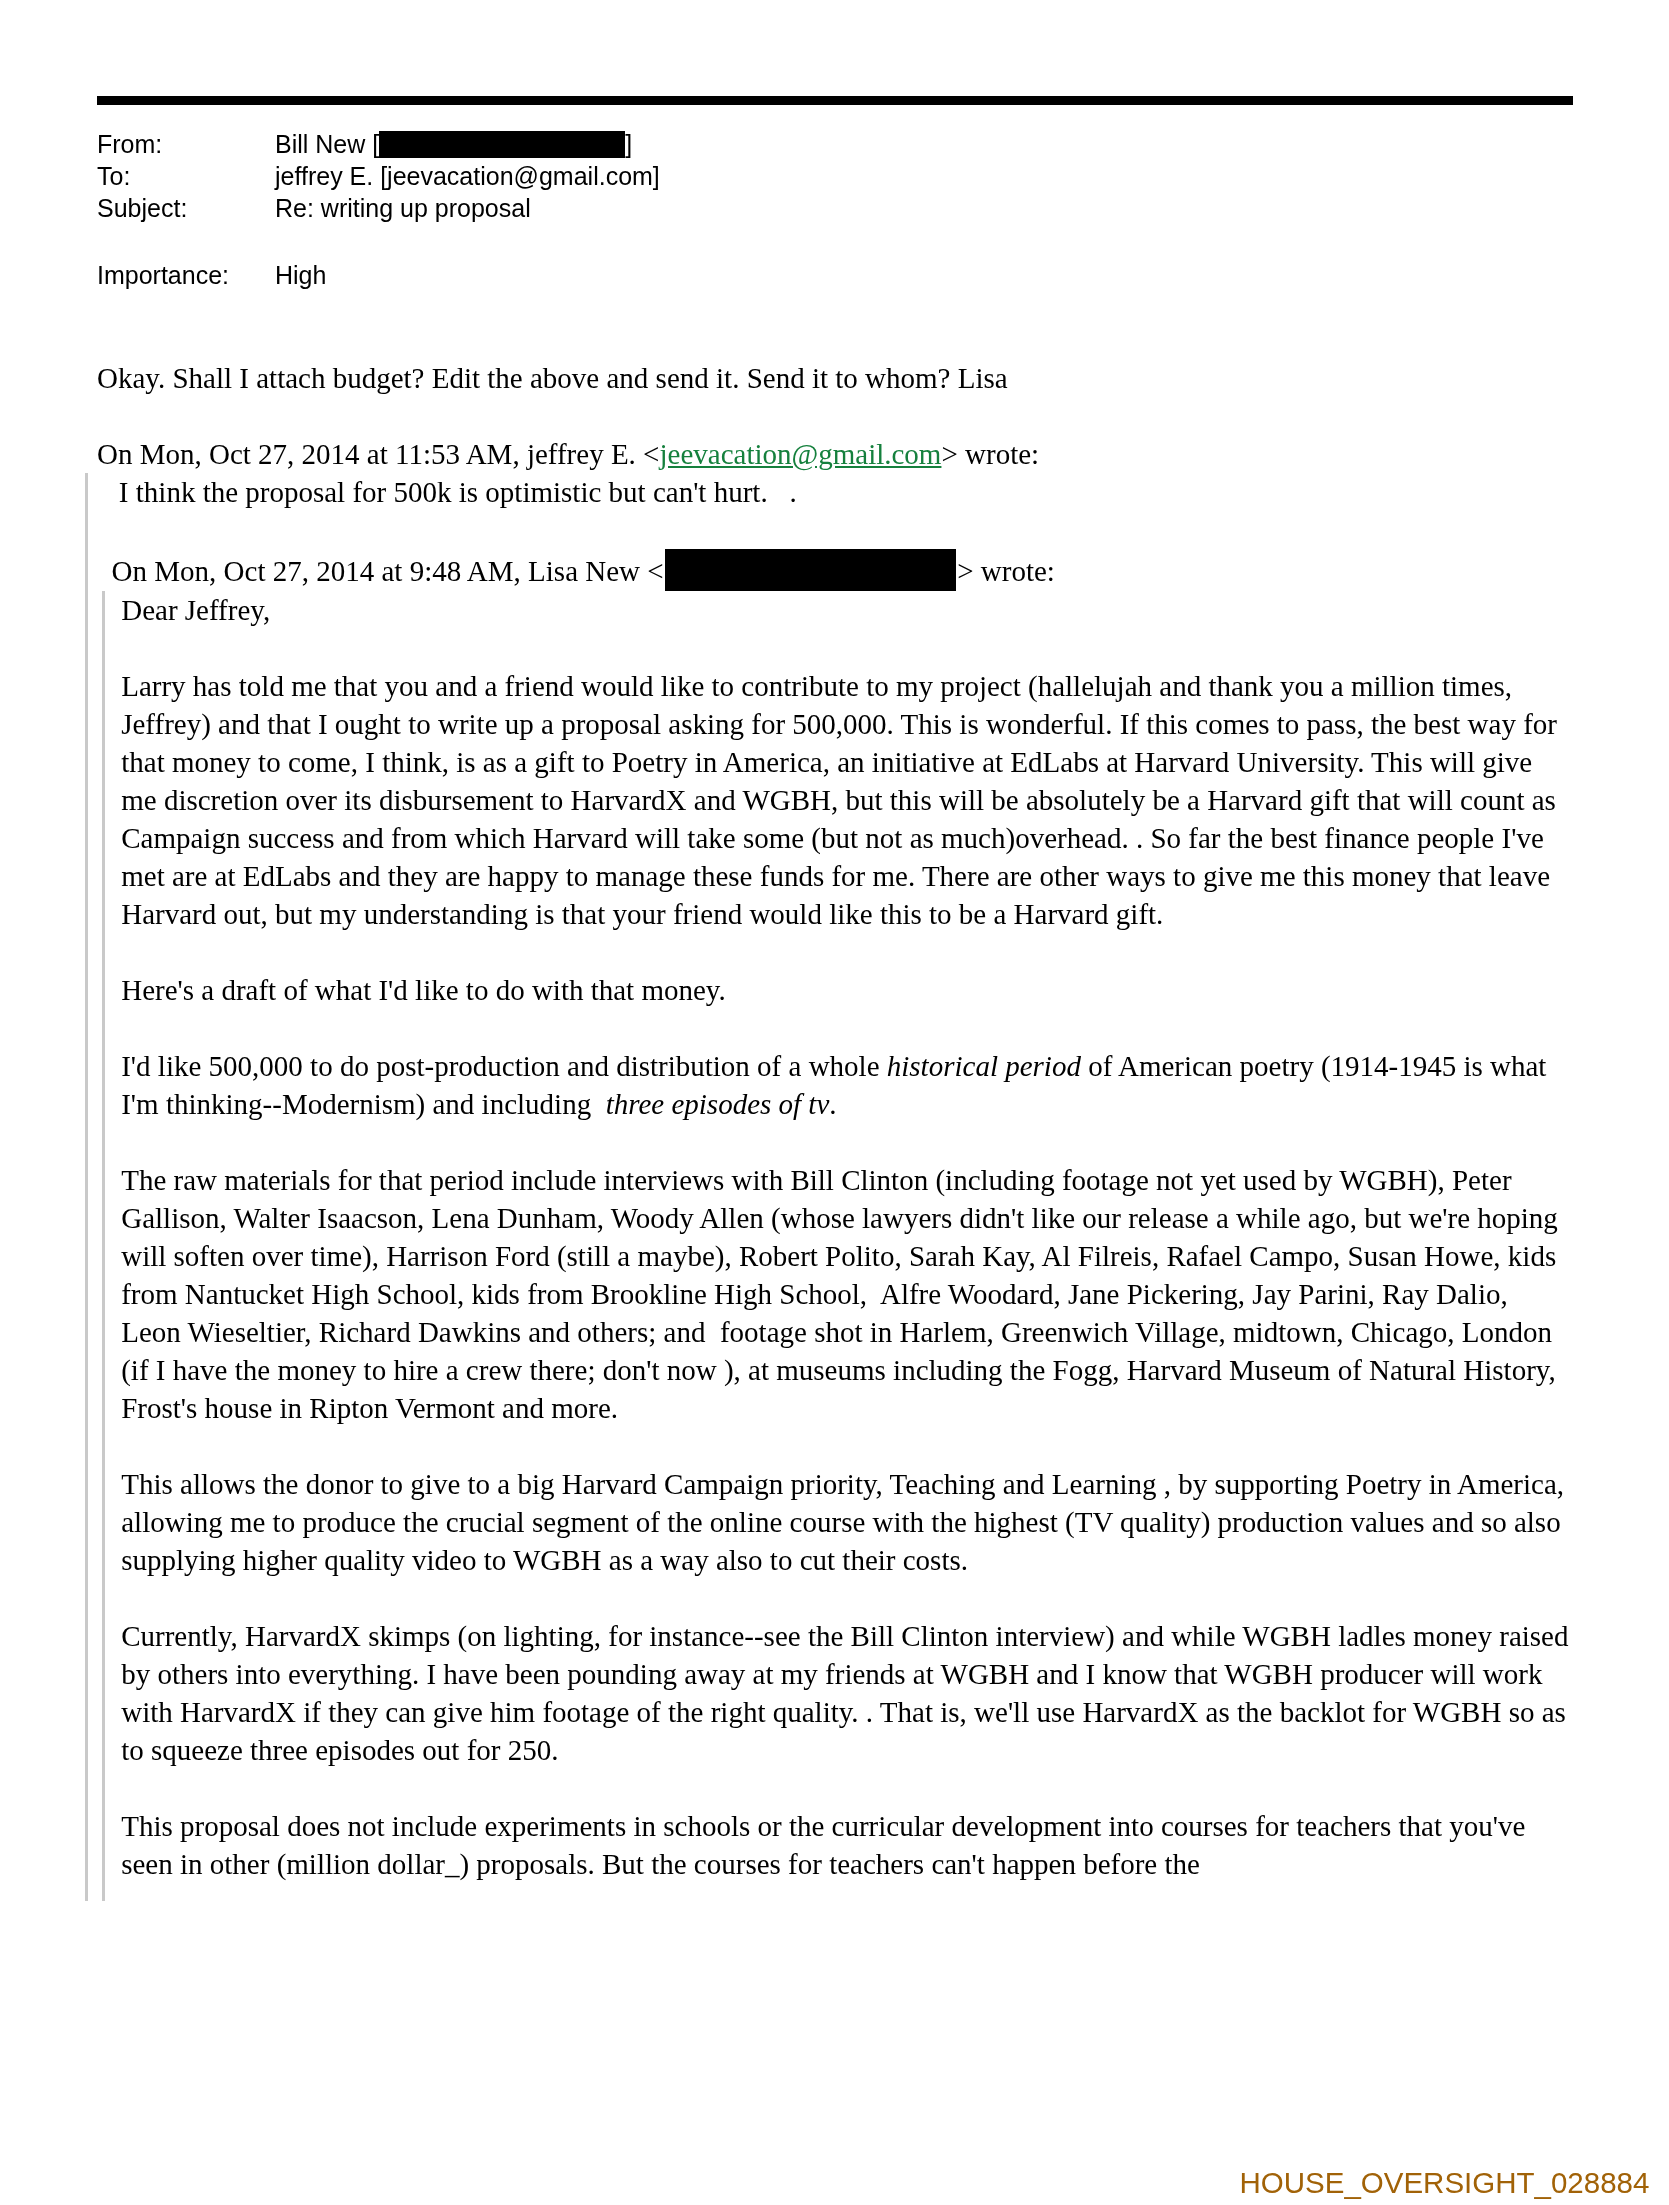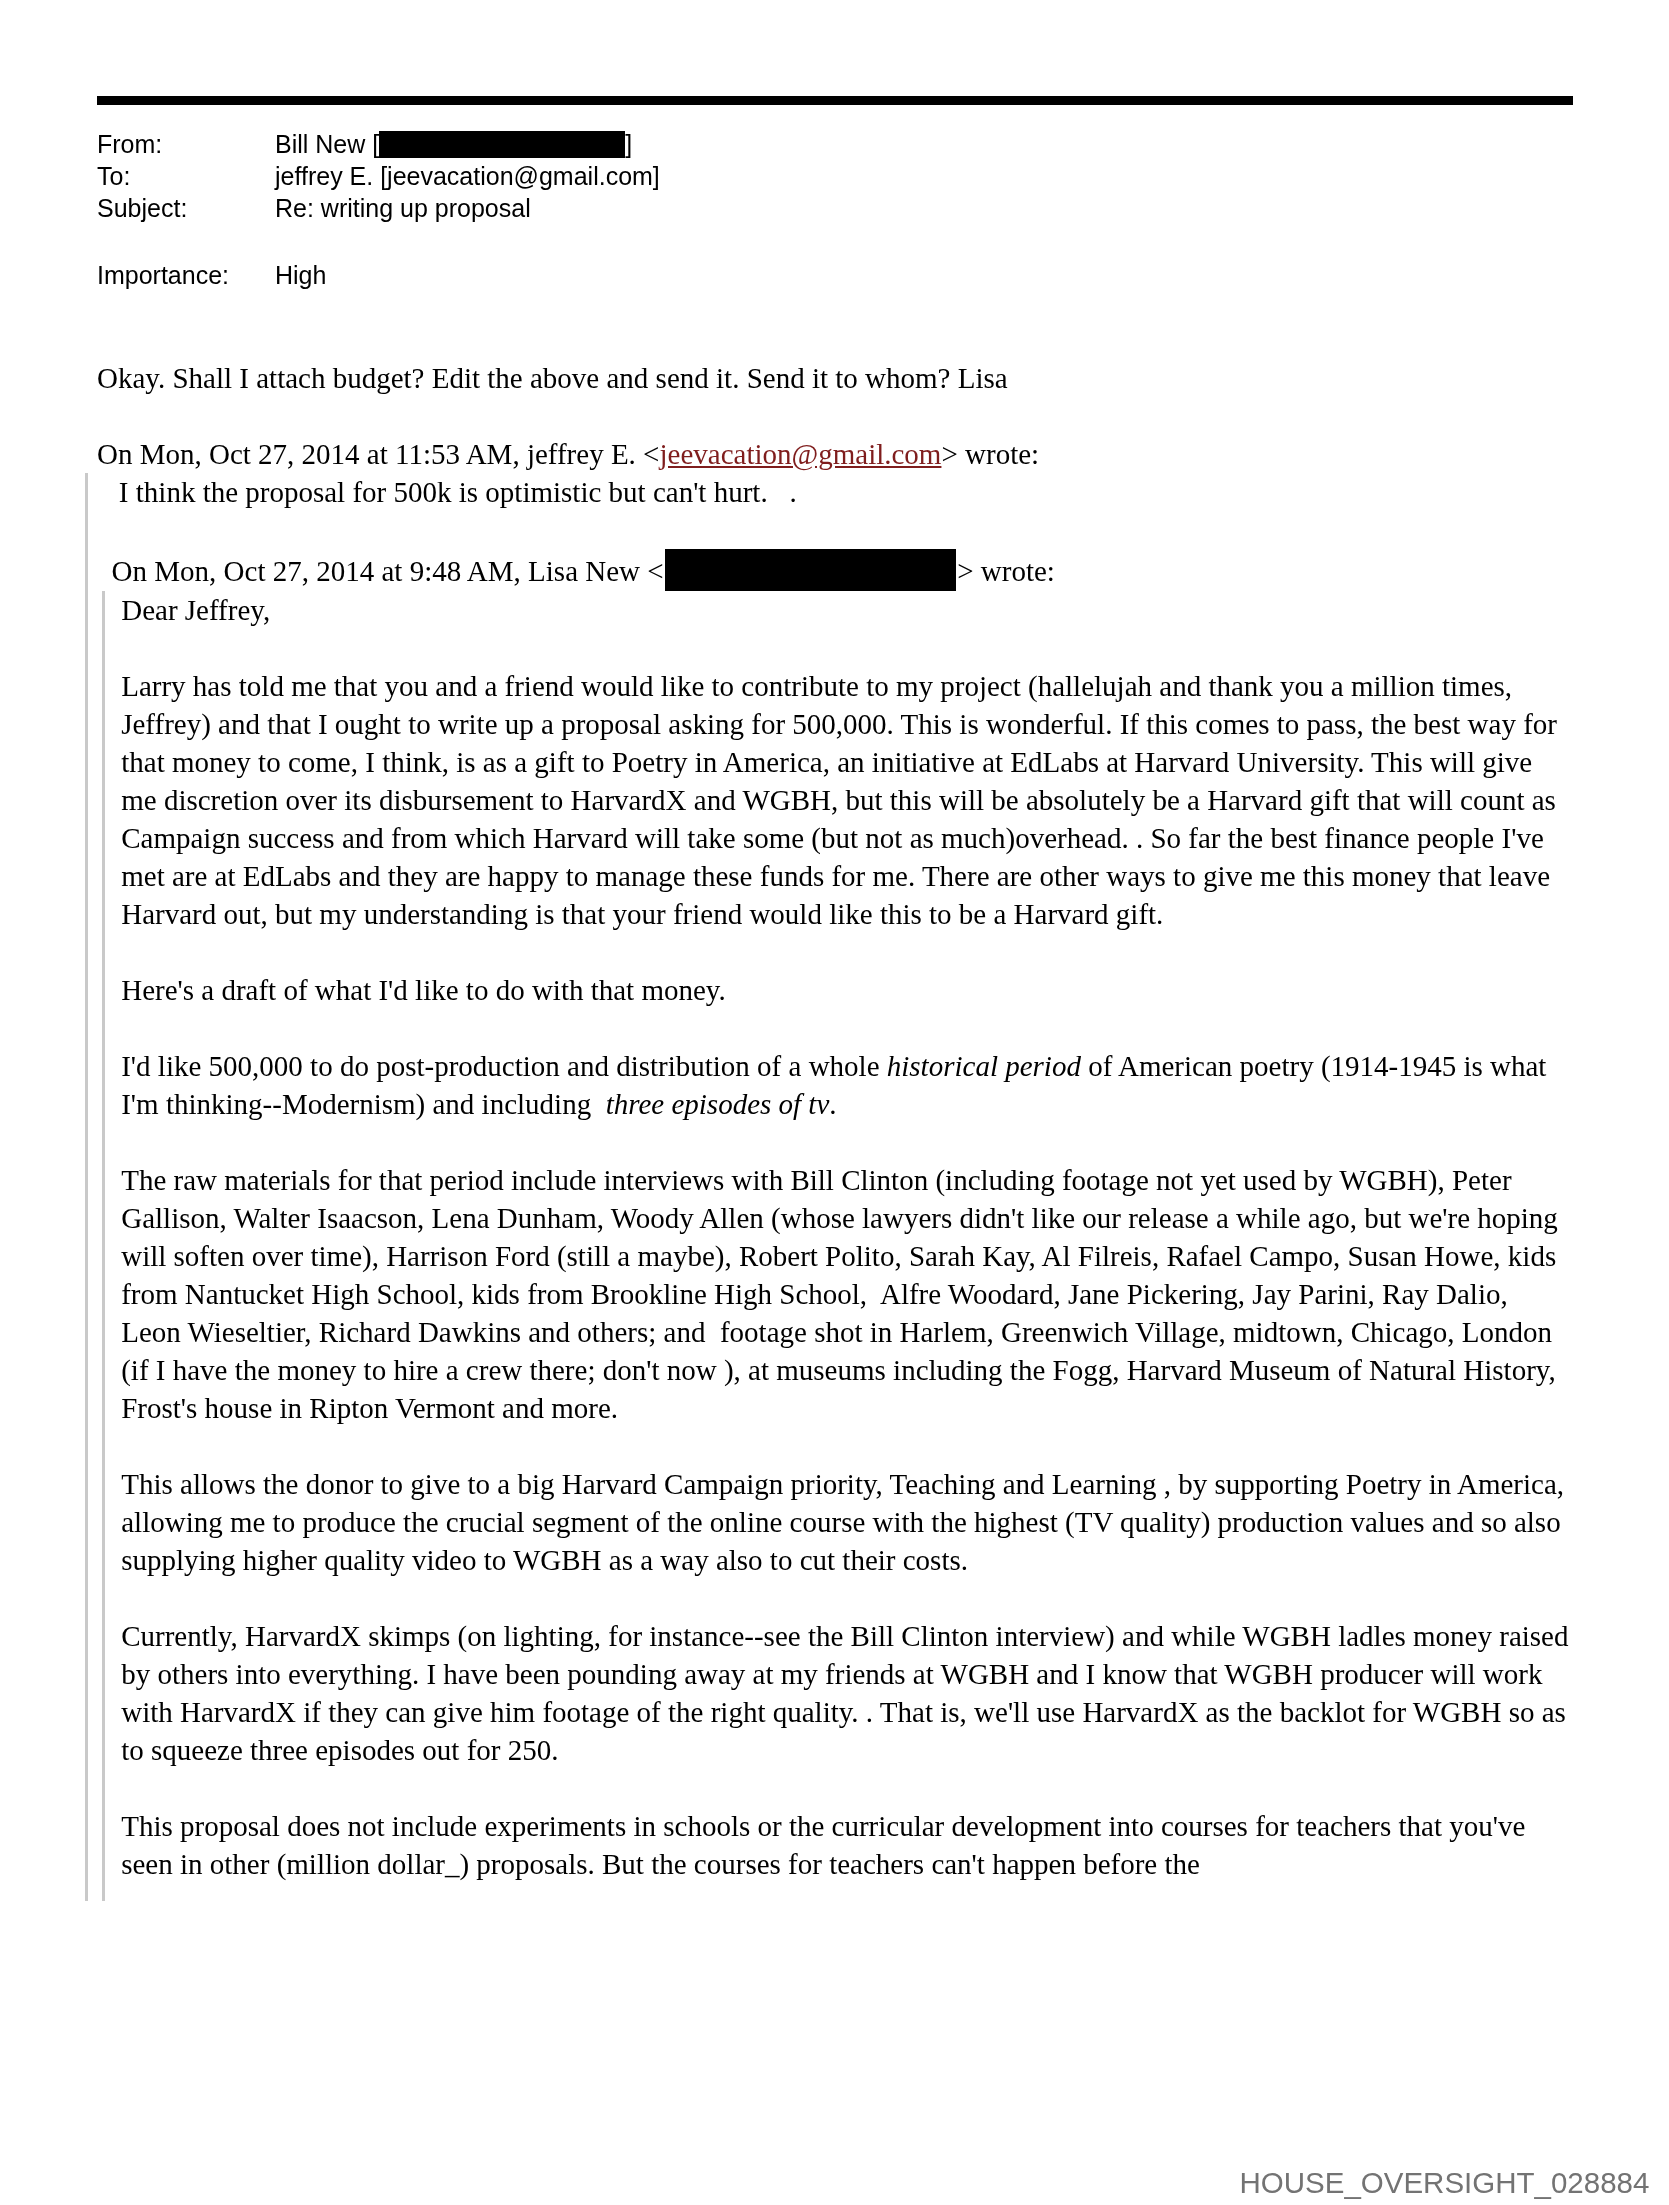--- a/index.html
+++ b/index.html
@@ -68,40 +68,40 @@
     border-left: 3.9px solid #c9c9c9;
     padding-left: 24px;
   }
   .q2 {
     margin-left: -9.8px;
     border-left: 3.9px solid #c9c9c9;
     padding-left: 16.4px;
     padding-bottom: 18.3px;
   }
   .email-link {
-    color: #7f1d1d;
+    color: #15803d;
     text-decoration: underline;
   }
   .redact-inline {
     display: inline-block;
     width: 291px;
     height: 42px;
     background: #000000;
     vertical-align: -10.5px;
     margin: 0 1.3px;
   }
   .it { font-style: italic; }
   
   .bates {
     position: absolute;
     right: 19.6px;
     bottom: 5.2px;
     font-family: "Liberation Sans", sans-serif;
     font-size: 29.5px;
-    color: #737373;
+    color: #a16207;
     white-space: nowrap;
   }
 </style>
 </head>
 <body>
 
 <div class="page">
 
   <div class="top-rule"></div>
 

